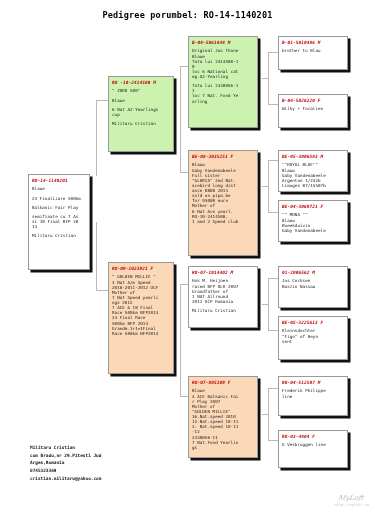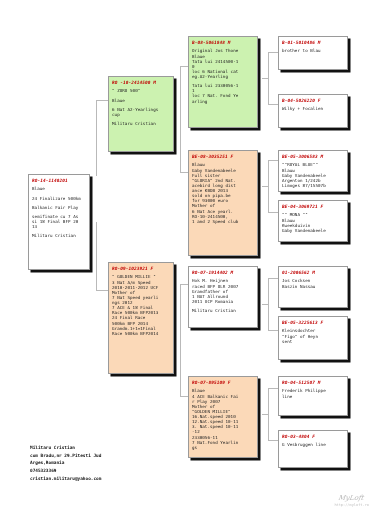--- a/index.html
+++ b/index.html
@@ -100,20 +100,21 @@
     font-size: 3.6px;
     color: #666666;
     margin-top: 1px;
   }
 </style>
 </head>
 <body>
 
 <div id="page">
 
+  <div class="page-title">Pedigree porumbel: RO-14-1140201</div>
 
   <div class="ln v" style="left:96px; top:100px; height:76px;"></div>
   <div class="ln h" style="left:96px; top:100px; width:12px;"></div>
   <div class="ln v" style="left:96px; top:222px; height:68px;"></div>
   <div class="ln h" style="left:96px; top:290px; width:12px;"></div>
 
   <div class="ln v" style="left:180px; top:66px; height:42px;"></div>
   <div class="ln h" style="left:180px; top:66px; width:8px;"></div>
   <div class="ln v" style="left:180px; top:108px; height:64px;"></div>
   <div class="ln h" style="left:180px; top:172px; width:8px;"></div>

